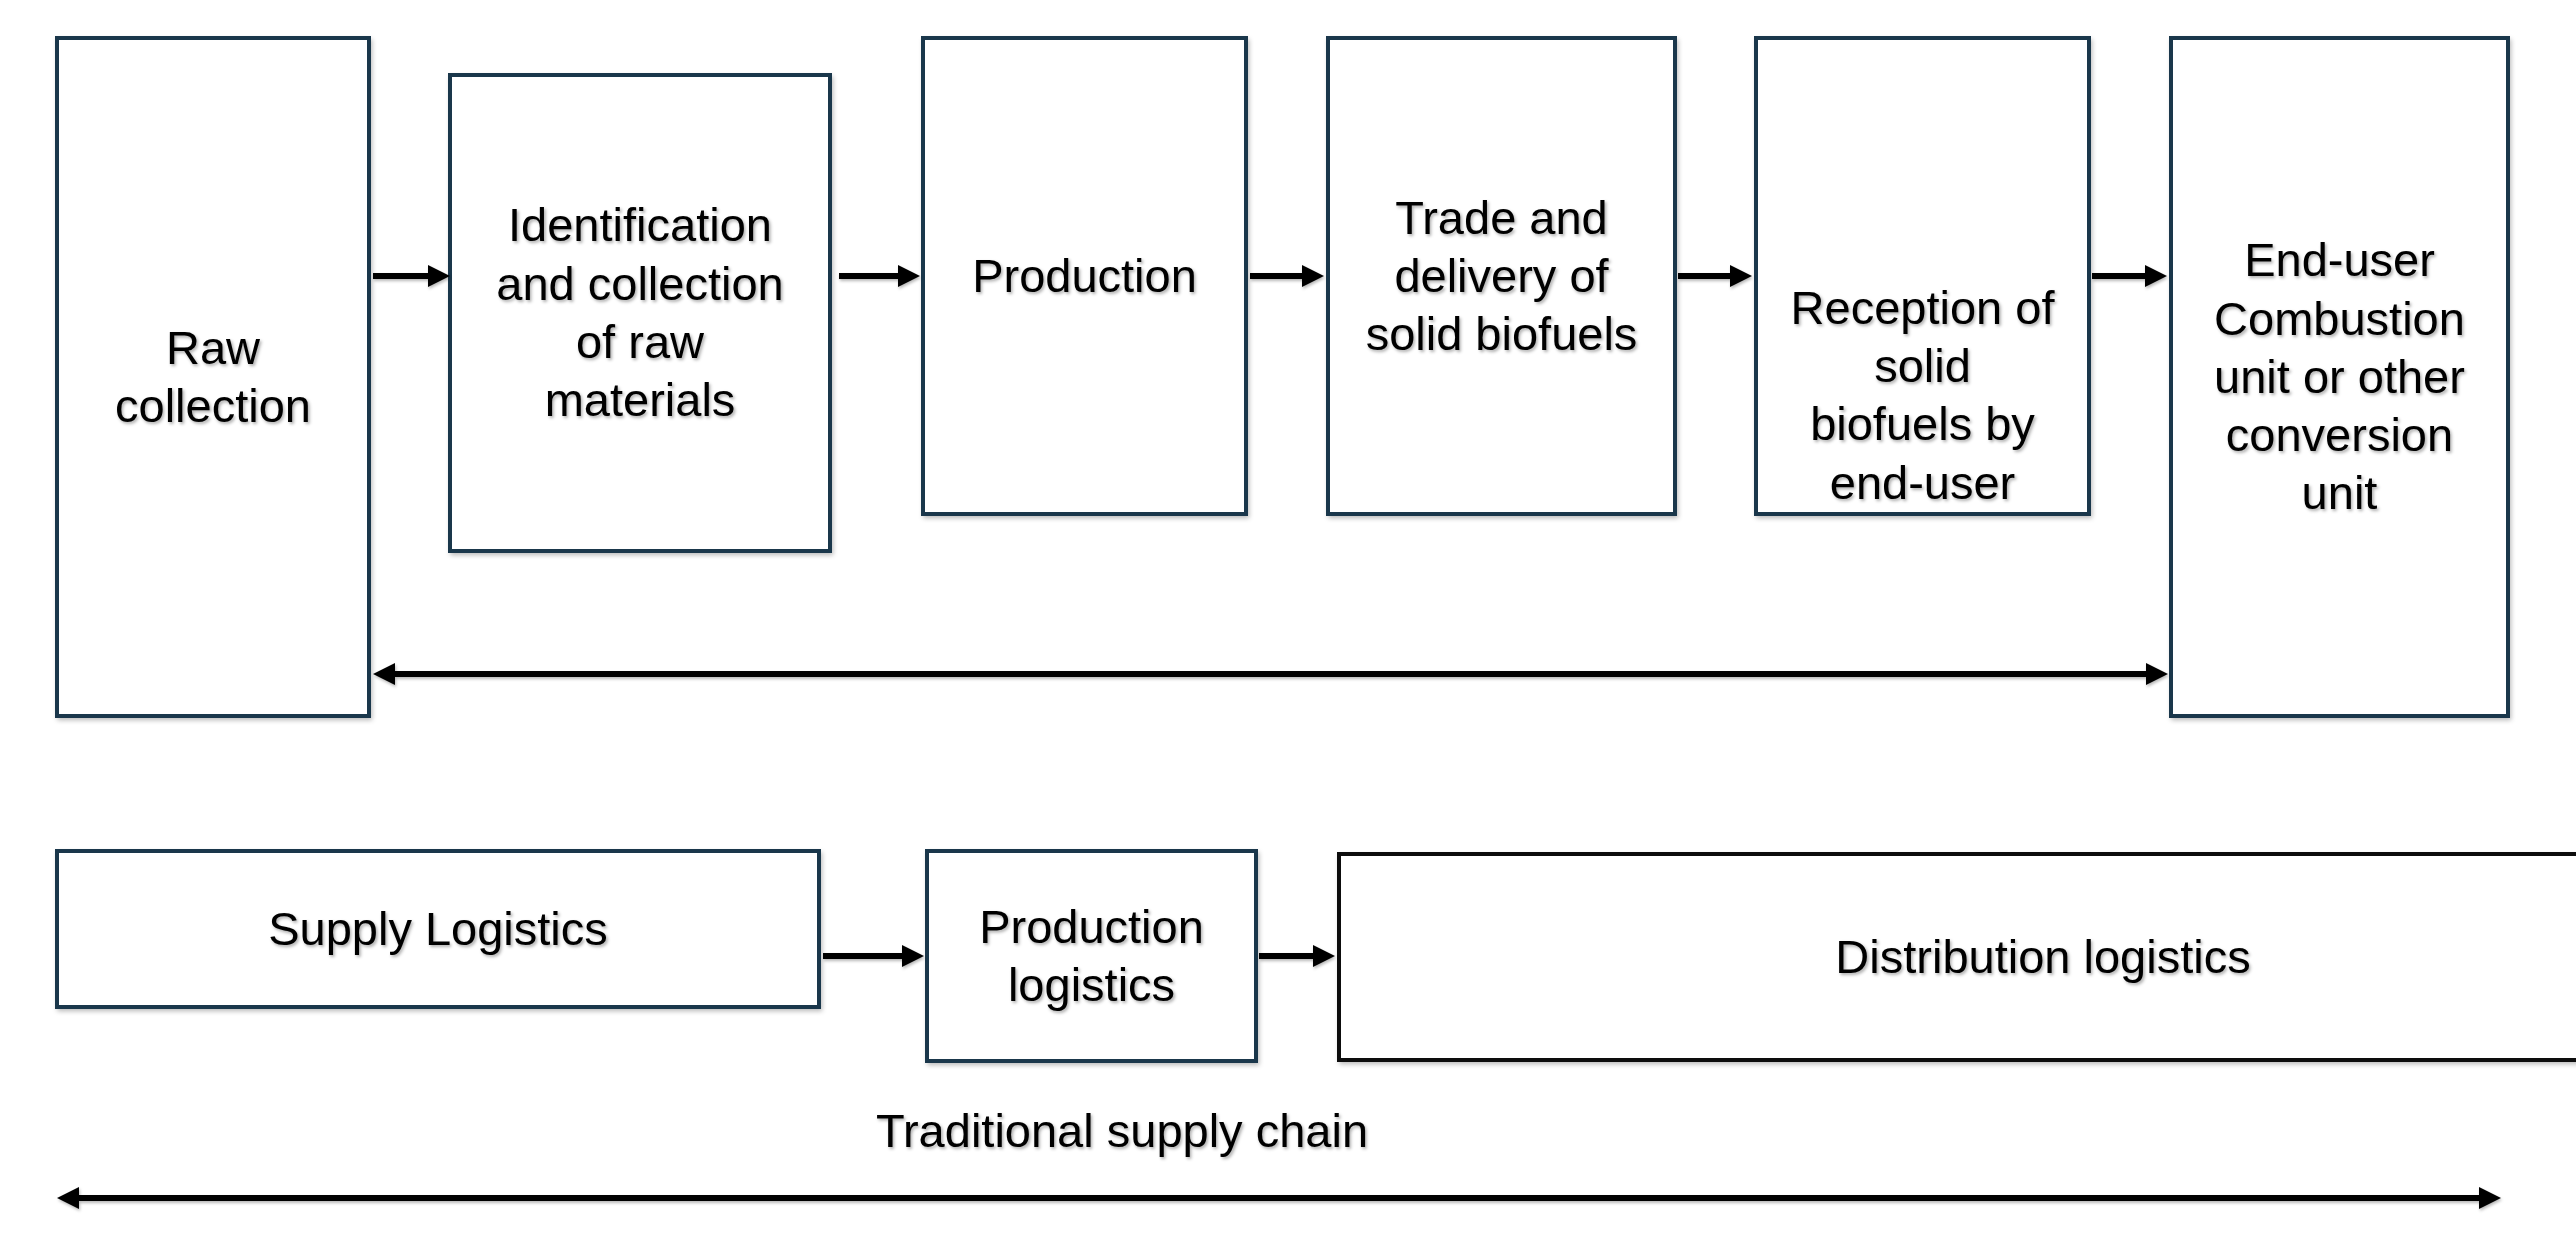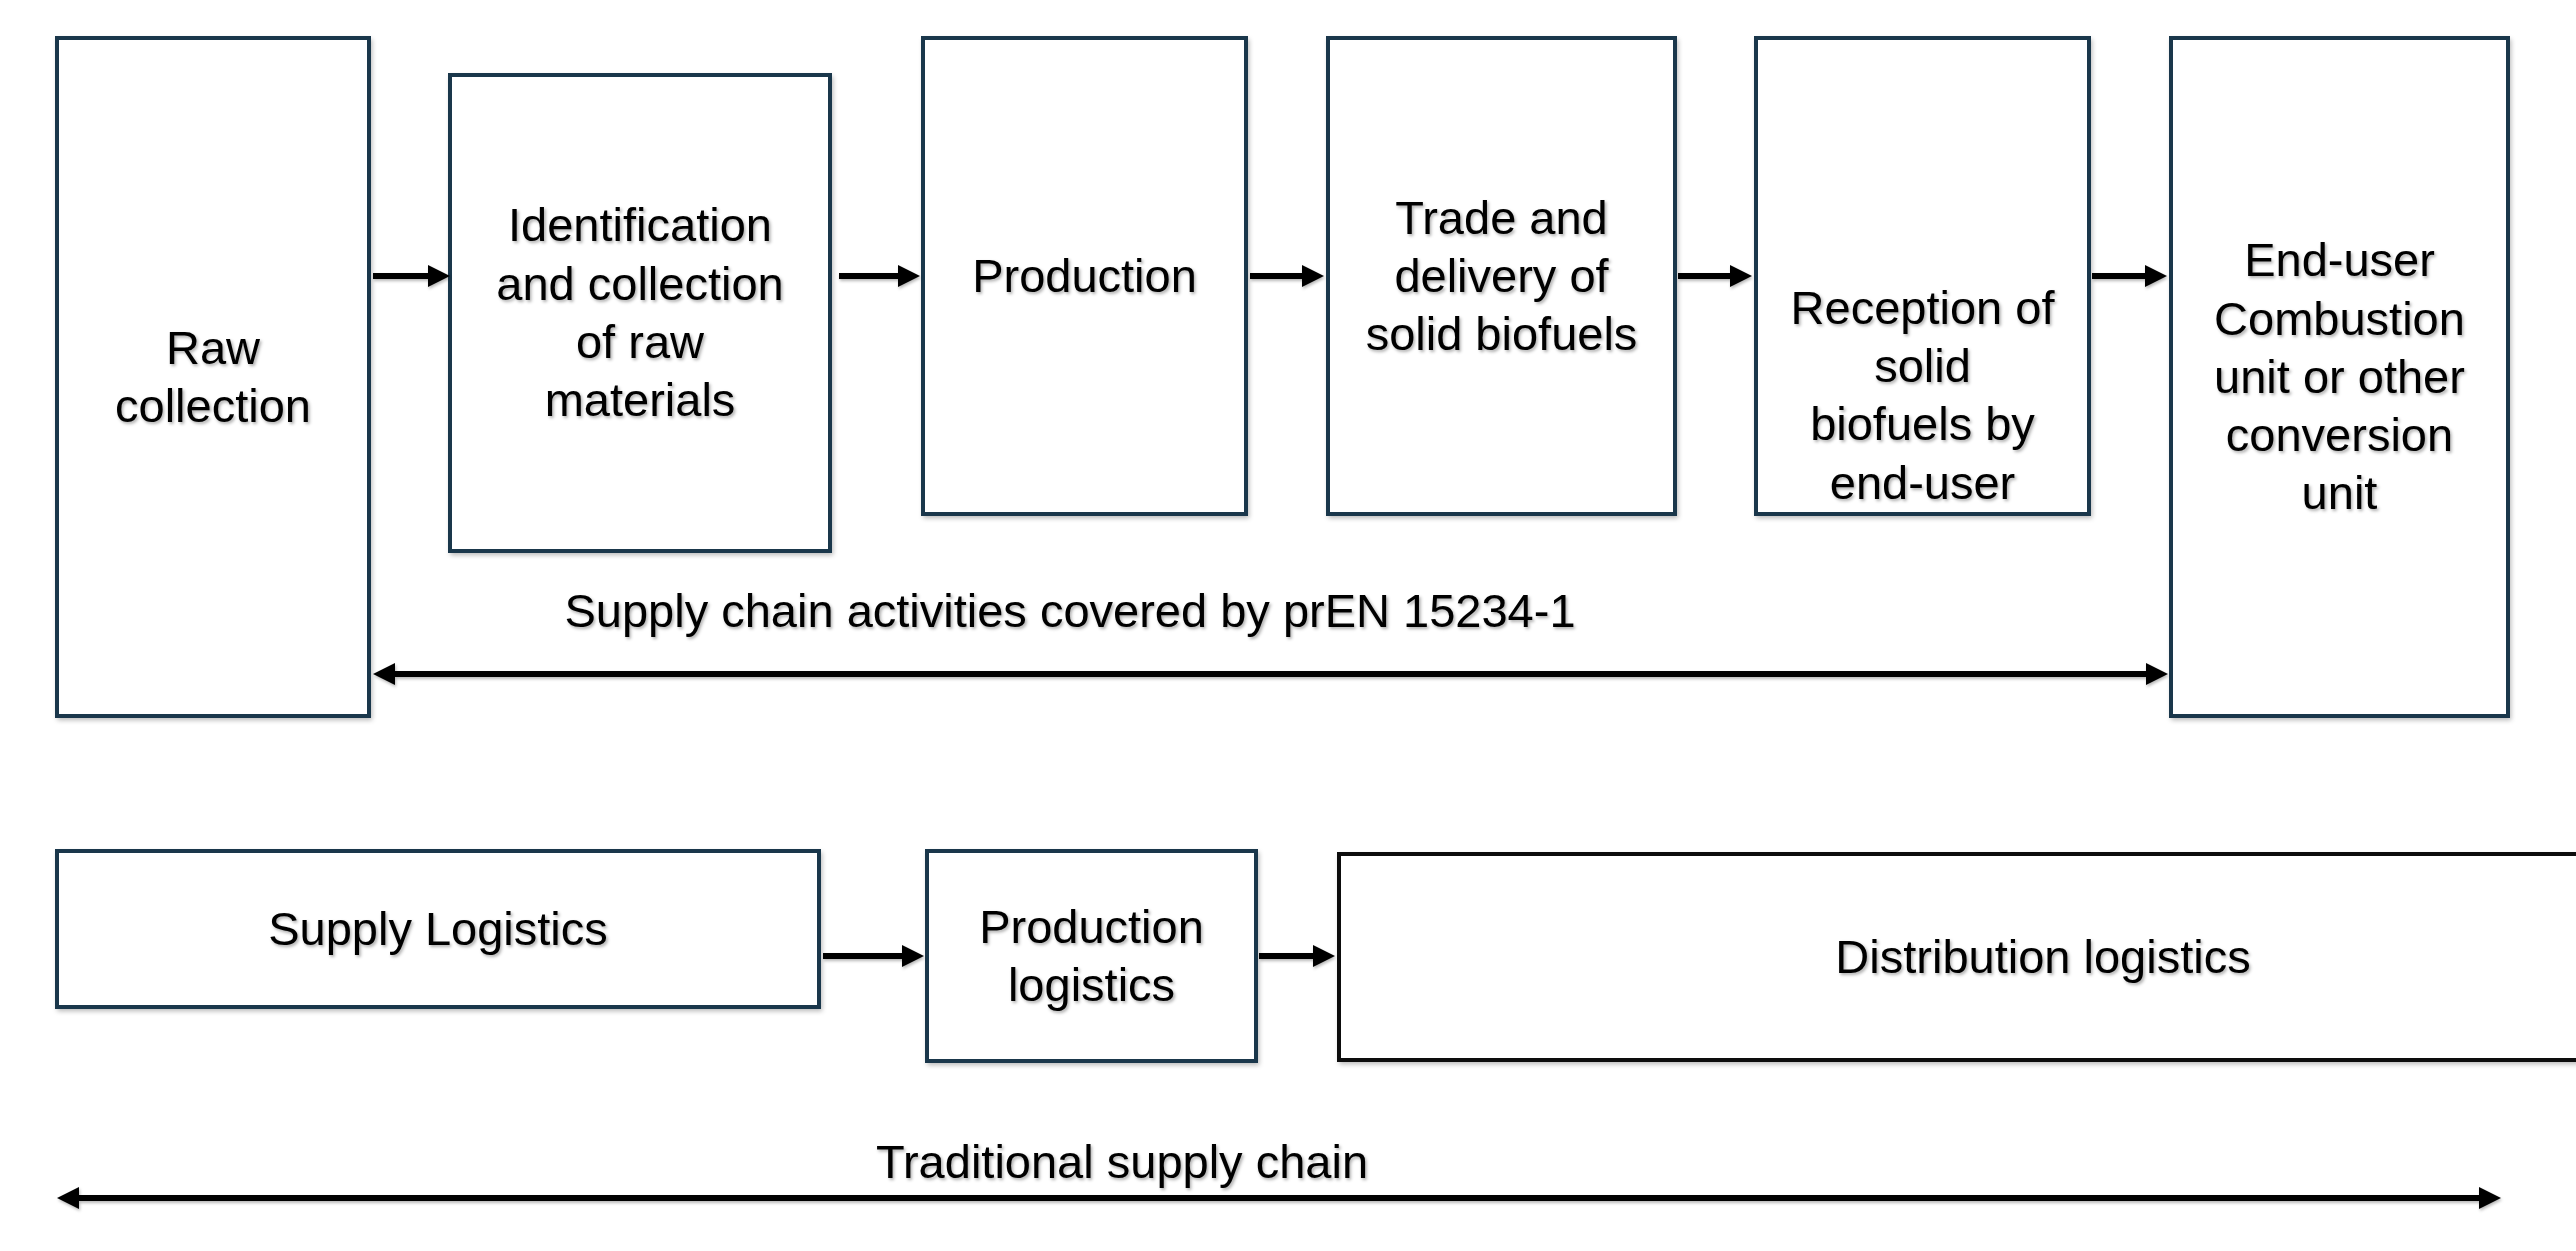--- a/index.html
+++ b/index.html
@@ -101,21 +101,20 @@
   <div class="arrow" style="left:1678px;top:265px;width:74px;">
     <i class="shaft"></i>
     <i class="head hr"></i>
   </div>
 
   <div class="arrow" style="left:2092px;top:265px;width:75px;">
     <i class="shaft"></i>
     <i class="head hr"></i>
   </div>
 
-  <div class="caption" style="left:1070px;top:583px;">Supply chain activities covered by prEN 15234-1</div>
 
   <div class="arrow double" style="left:373px;top:663px;width:1795px;">
     <i class="head hl"></i>
     <i class="shaft"></i>
     <i class="head hr"></i>
   </div>
 
   <div class="box" style="left:55px;top:849px;width:766px;height:160px;">
     <span class="lbl">Supply Logistics</span>
   </div>
@@ -132,21 +131,21 @@
   <div class="arrow" style="left:823px;top:945px;width:101px;">
     <i class="shaft"></i>
     <i class="head hr"></i>
   </div>
 
   <div class="arrow" style="left:1259px;top:945px;width:76px;">
     <i class="shaft"></i>
     <i class="head hr"></i>
   </div>
 
-  <div class="caption" style="left:1122px;top:1103px;margin-top:31px;">Traditional supply chain</div>
+  <div class="caption" style="left:1122px;top:1103px;">Traditional supply chain</div>
 
   <div class="arrow double" style="left:57px;top:1187px;width:2444px;">
     <i class="head hl"></i>
     <i class="shaft"></i>
     <i class="head hr"></i>
   </div>
 
 </div>
 
 

